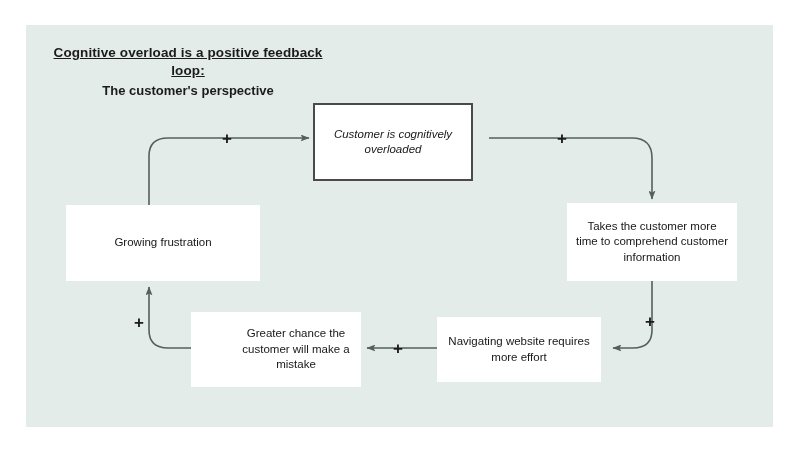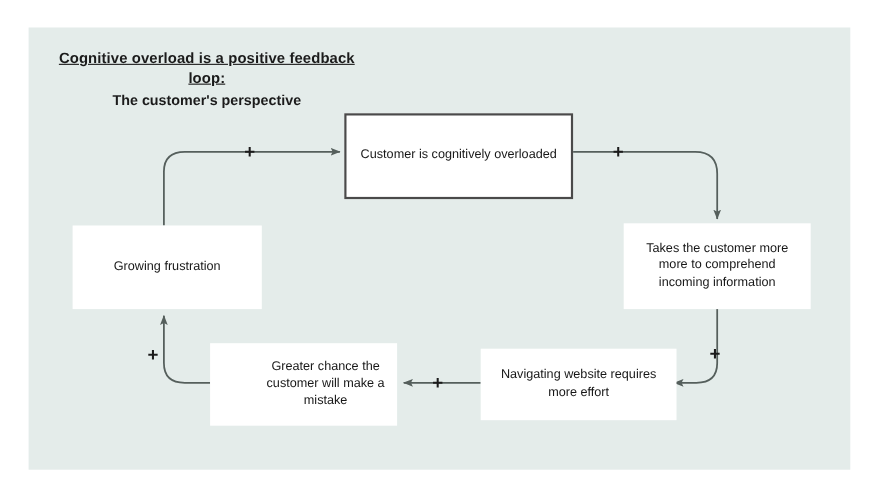--- a/index.html
+++ b/index.html
@@ -109,37 +109,37 @@
     <path d="M 437,348 L 367,348" fill="none" stroke="#555f5c" stroke-width="1.6" marker-end="url(#arrowhead)"></path>
 
     <path d="M 191,348 L 168,348 Q 149,348 149,330 L 149,287" fill="none" stroke="#555f5c" stroke-width="1.6" marker-end="url(#arrowhead)"></path>
   </svg>
 
   <div class="heading-block">
     <div class="title">Cognitive overload is a positive feedback loop:</div>
     <div class="subtitle">The customer's perspective</div>
   </div>
 
-  <div class="node emphasis" style="left:313px; top:103px; width:208px; height:78px;">
+  <div class="node emphasis" style="left:313px; top:103px; width:160px; height:78px;font-style:italic;">
     <span class="label">Customer is cognitively overloaded</span>
   </div>
 
   <div class="node" style="left:567px; top:203px; width:170px; height:78px;">
-    <span class="label">Takes the customer more more to comprehend incoming information</span>
+    <span class="label">Takes the customer more time to comprehend customer information</span>
   </div>
 
-  <div class="node" style="left:437px; top:317px; width:178px; height:65px;align-items:center;">
+  <div class="node" style="left:437px; top:317px; width:164px; height:65px;align-items:center;">
     <span class="label">Navigating website requires more effort</span>
   </div>
 
   <div class="node" style="left:191px; top:312px; width:170px; height:75px;padding-left:40px;">
     <span class="label">Greater chance the customer will make a mistake</span>
   </div>
 
-  <div class="node" style="left:66px; top:205px; width:172px; height:76px;">
+  <div class="node" style="left:66px; top:205px; width:194px; height:76px;">
     <span class="label">Growing frustration</span>
   </div>
 
   <span class="plus" style="left:222px; top:130px;">+</span>
 
   <span class="plus" style="left:557px; top:130px;">+</span>
 
   <span class="plus" style="left:645px; top:313px;">+</span>
 
   <span class="plus" style="left:393px; top:340px;">+</span>

